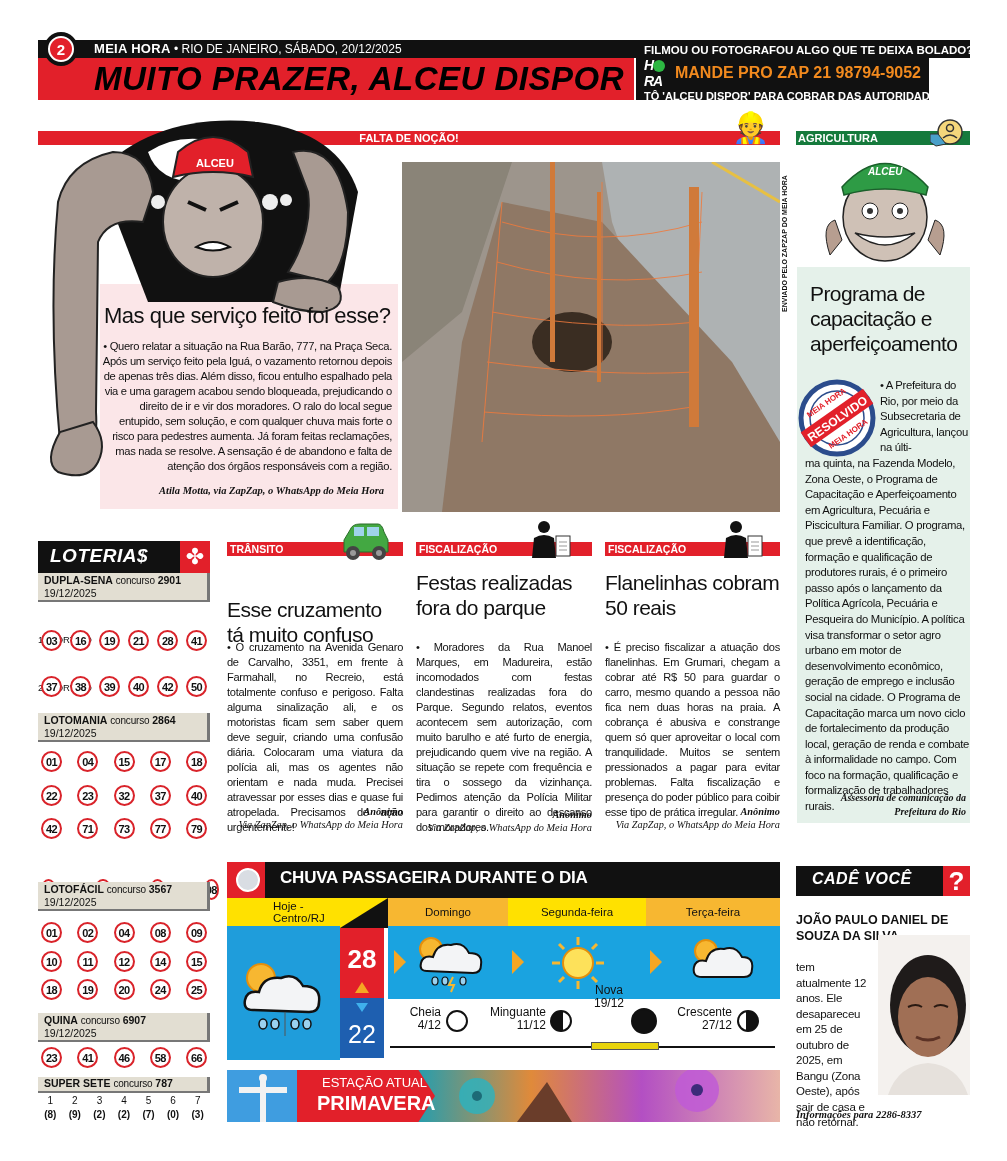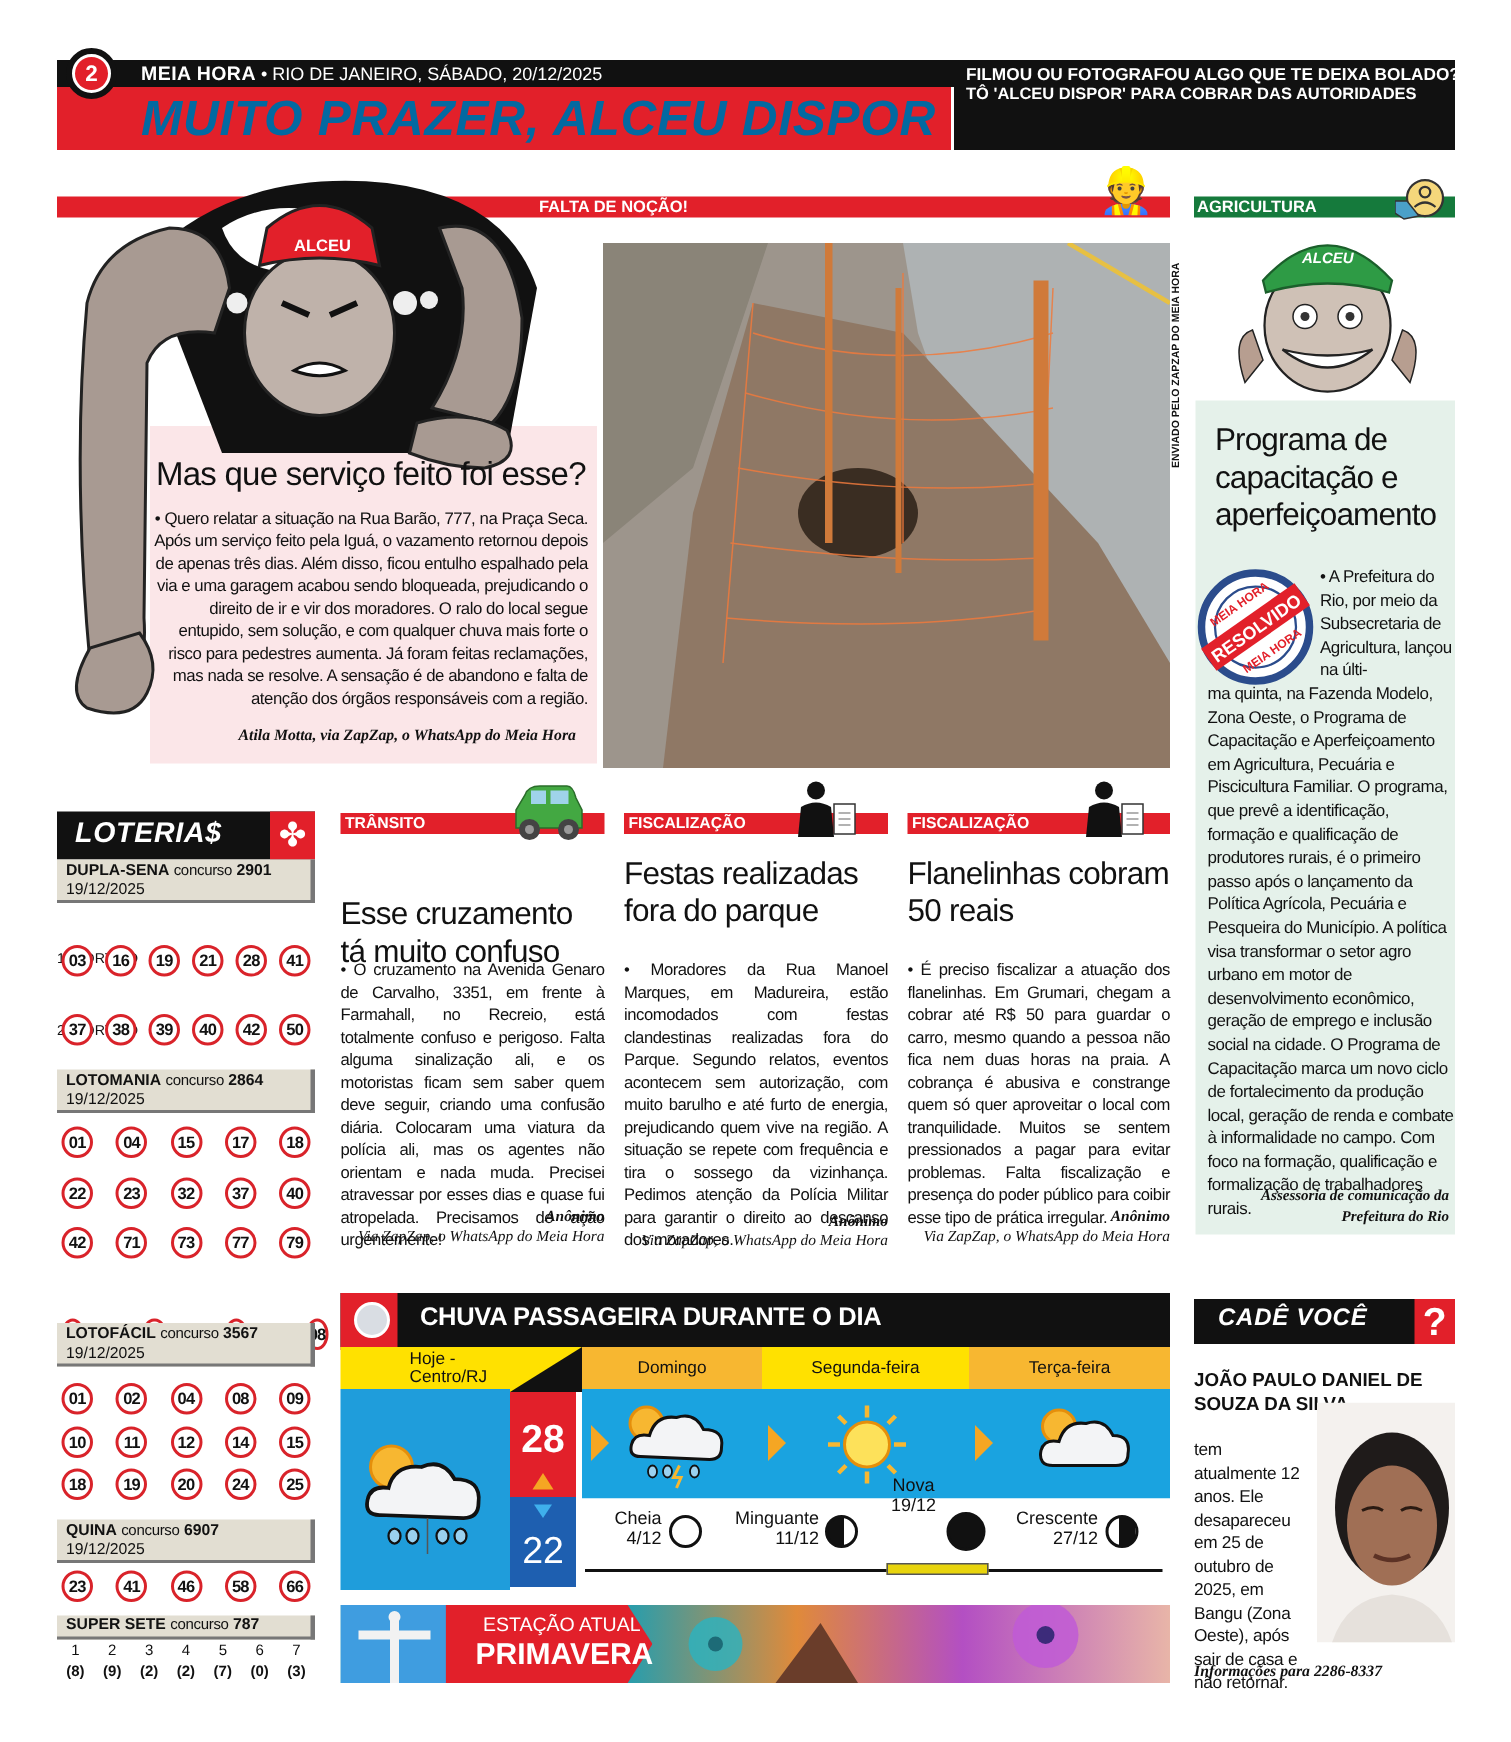--- a/index.html
+++ b/index.html
@@ -6,22 +6,22 @@
   body { width: 1007px; height: 1161px; background: #fff; font-family: "Liberation Sans", sans-serif; color: #111; position: relative; overflow: hidden; }
   .abs { position: absolute; }
 
   
   #hdr-black { left: 38px; top: 40px; width: 932px; height: 18px; background: #111; }
   #hdr-red { left: 38px; top: 58px; width: 596px; height: 42px; background: #e2202a; }
   #page-num { left: 44px; top: 32px; width: 34px; height: 34px; border-radius: 50%; background: #fff; border: 4px solid #111; display: flex; align-items: center; justify-content: center; }
   #page-num span { background: #e2202a; color: #fff; width: 22px; height: 22px; border-radius: 50%; font-weight: bold; font-size: 15px; display: flex; align-items: center; justify-content: center; }
   #hdr-line { left: 94px; top: 41px; color: #fff; font-size: 12px; white-space: nowrap; }
   #hdr-line b { font-weight: 900; font-size: 13px; letter-spacing: 0.3px; }
-  #hdr-title { left: 94px; top: 60px; color: #0369a1; font-size: 33px; font-weight: 900; font-style: italic; letter-spacing: 0.5px; white-space: nowrap; }
-  #zap-box { left: 636px; top: 40px; width: 334px; height: 60px; background: #111; color: #fff; font-weight: 900; padding: 4px 8px; }
+  #hdr-title { left: 94px; top: 60px; color: #000000; font-size: 33px; font-weight: 900; font-style: italic; letter-spacing: 0.5px; white-space: nowrap; }
+  #zap-box { left: 636px; top: 40px; width: 293px; height: 60px; background: #111; color: #fff; font-weight: 900; padding: 4px 8px; }
   #zap-box .l1 { font-size: 11.5px; white-space: nowrap; }
   #zap-box .l2 { display: flex; align-items: center; gap: 4px; margin-top: 1px; }
   #zap-box .logo { font-size: 14px; font-style: italic; color: #fff; letter-spacing: -1px; }
   #zap-box .logo i { display:inline-block; width: 12px; height: 12px; background: #2db742; border-radius: 50%; vertical-align: middle; }
   #zap-box .phone { color: #f28a1e; font-size: 16px; white-space: nowrap; }
   #zap-box .l3 { font-size: 11px; white-space: nowrap; margin-top: 1px; }
 
   
   #noca-bar { left: 38px; top: 131px; width: 742px; height: 14px; background: #e2202a; color: #fff; font-size: 11px; font-weight: bold; text-align: center; line-height: 14px; }
   #worker-icon { left: 732px; top: 113px; font-size: 30px; line-height: 30px; }
@@ -105,20 +105,24 @@
 
 <div class="abs" id="hdr-black"></div>
 <div class="abs" id="hdr-red"></div>
 <div class="abs" id="page-num">
     <span>2</span>
   </div>
 <div class="abs" id="hdr-line"><b>MEIA HORA</b> <span>• RIO DE JANEIRO, SÁBADO, 20/12/2025</span></div>
 <div class="abs" id="hdr-title">MUITO PRAZER, ALCEU DISPOR</div>
 <div class="abs" id="zap-box">
   <div class="l1">FILMOU OU FOTOGRAFOU ALGO QUE TE DEIXA BOLADO?</div>
+  <div class="l2">
+    <span class="logo">H<i></i>RA</span>
+    <span class="phone">MANDE PRO ZAP 21 98794-9052</span>
+  </div>
   <div class="l3">TÔ 'ALCEU DISPOR' PARA COBRAR DAS AUTORIDADES</div>
 </div>
 
 <div class="abs" id="noca-bar">FALTA DE NOÇÃO!</div>
 <div class="abs" id="worker-icon">👷</div>
 
 <div class="abs" id="pink-box"></div>
 
 <svg class="abs" id="mascot" viewBox="0 0 360 390">
   <path d="M60 60 Q120 0 220 10 Q300 20 320 80 L300 190 L110 190 Z" fill="#111"></path>

